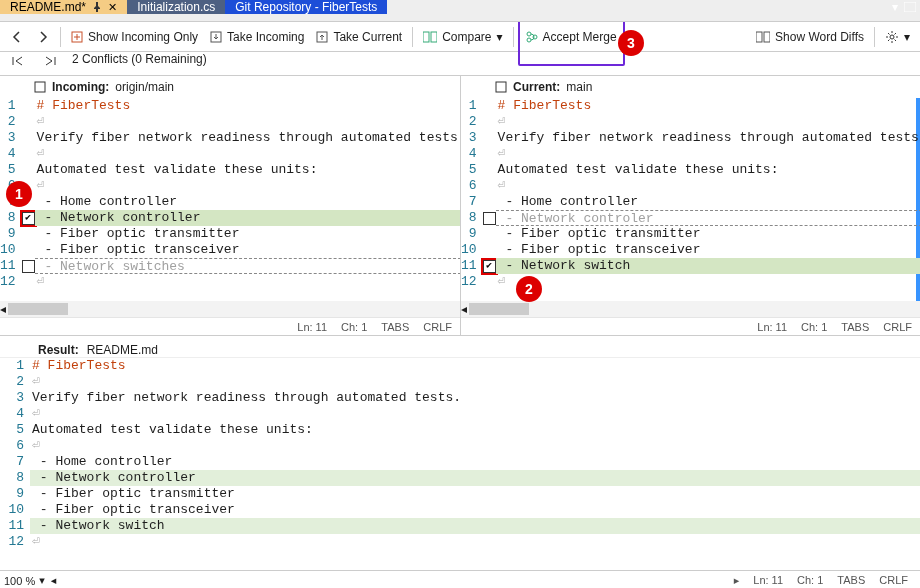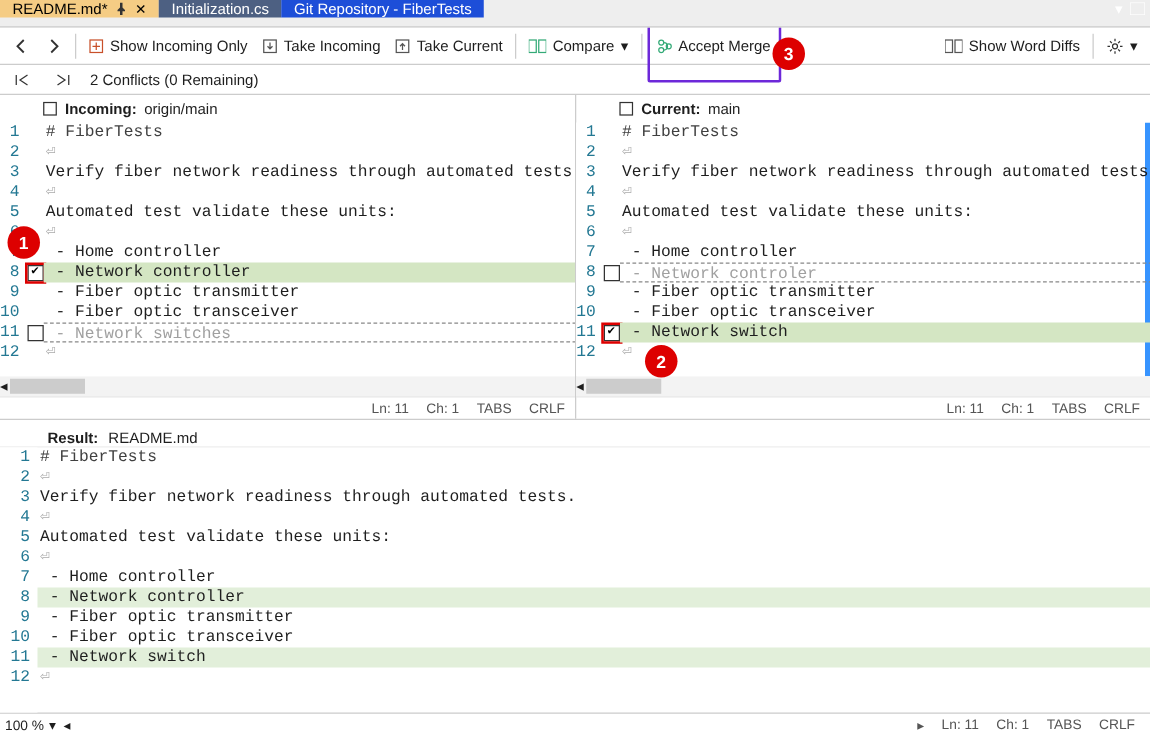--- a/index.html
+++ b/index.html
@@ -16,42 +16,42 @@
 
 .toolbar { display: flex; align-items: center; height: 30px; padding: 0 4px; gap: 0; border-bottom: 1px solid #ccc; background: #fff; }
 .tb-btn { display: inline-flex; align-items: center; padding: 3px 6px; font-size: 12px; color: #1e1e1e; cursor: pointer; gap: 5px; }
 .tb-sep { width: 1px; height: 20px; background: #ccc; margin: 0 4px; }
 .icon { display: inline-flex; align-items: center; justify-content: center; }
 .icon svg { display: block; }
 
 .accept-merge { border: 2px solid #6d28d9; border-radius: 2px; padding: 20px 6px; }
 
 
-.conflicts-bar { display: flex; align-items: center; height: 24px; padding: 0 4px; gap: 8px; background: #fff; border-bottom: 1px solid #ccc; }
+.conflicts-bar { display: flex; align-items: flex-start; height: 24px; padding: 0 4px; gap: 8px; background: #fff; border-bottom: 1px solid #ccc; }
 
 
 .split { display: flex; height: 260px; border-bottom: 1px solid #ccc; }
 .pane { width: 50%; display: flex; flex-direction: column; }
 .pane + .pane { border-left: 1px solid #ccc; }
 .pane-header { height: 22px; display: flex; align-items: center; padding: 0 6px; gap: 6px; font-size: 12px; }
 .pane-header b { font-weight: 600; }
 .code-area { flex: 1; display: flex; overflow: hidden; position: relative; font-family: Consolas, "Courier New", monospace; font-size: 13px; line-height: 16px; background: #fff; }
 .gutter { width: 30px; text-align: right; padding-right: 6px; color: #237893; background: #fff; user-select: none; }
 .gutter div { height: 16px; }
 .check-gutter { width: 18px; background: #fff; }
 .check-gutter div { height: 16px; display:flex; align-items:center; justify-content:center; }
 .code { flex: 1; position: relative; }
 .code div.line { height: 16px; white-space: pre; padding-left: 2px; }
 .hl-green { background: #e2efda; }
 .hl-highlighted { background: #d4e6c3; }
 .hl-greyout { color: #a0a0a0; }
 .dashed-top { border-top: 1px dashed #888; }
 .dashed-bottom { border-bottom: 1px dashed #888; }
 .vbar { position: absolute; right: 0; top: 0; width: 4px; height: 100%; background: #3794ff; }
-.kw { color: #404040; }
+.kw { color: #c2410c; }
 .eol { color: #aaa; }
 
 
 .cb { width: 13px; height: 13px; border: 1px solid #333; display: inline-flex; align-items: center; justify-content: center; background: #fff; font-size: 10px; line-height: 1; }
 .cb.checked::after { content: "✔"; color: #000; }
 .cb-hl { outline: 2px solid #d00; }
 
 
 .status-row { height: 18px; display: flex; align-items: center; font-size: 11px; color: #555; padding-right: 8px; gap: 14px; justify-content: flex-end; border-top: 1px solid #e5e5e5; }
 .scroll-row { height: 16px; background: #f3f3f3; display:flex; align-items:center; }

